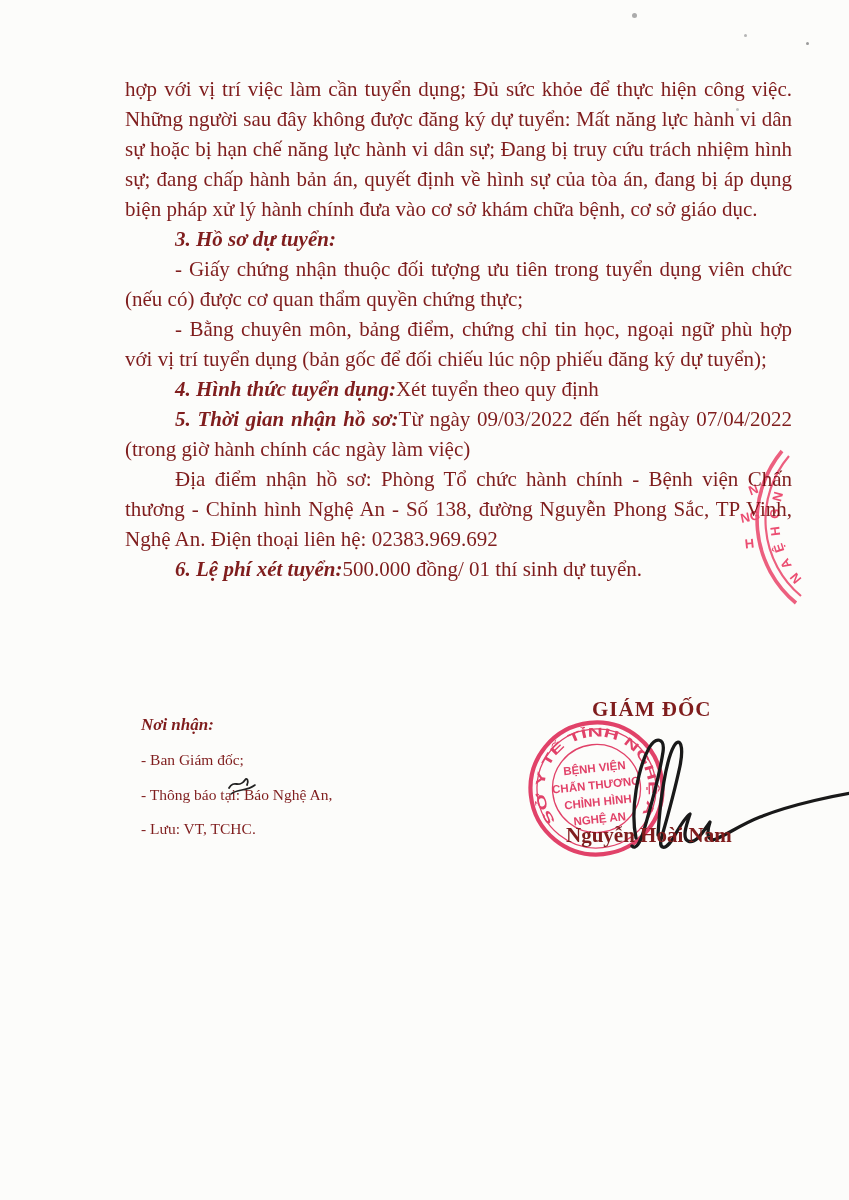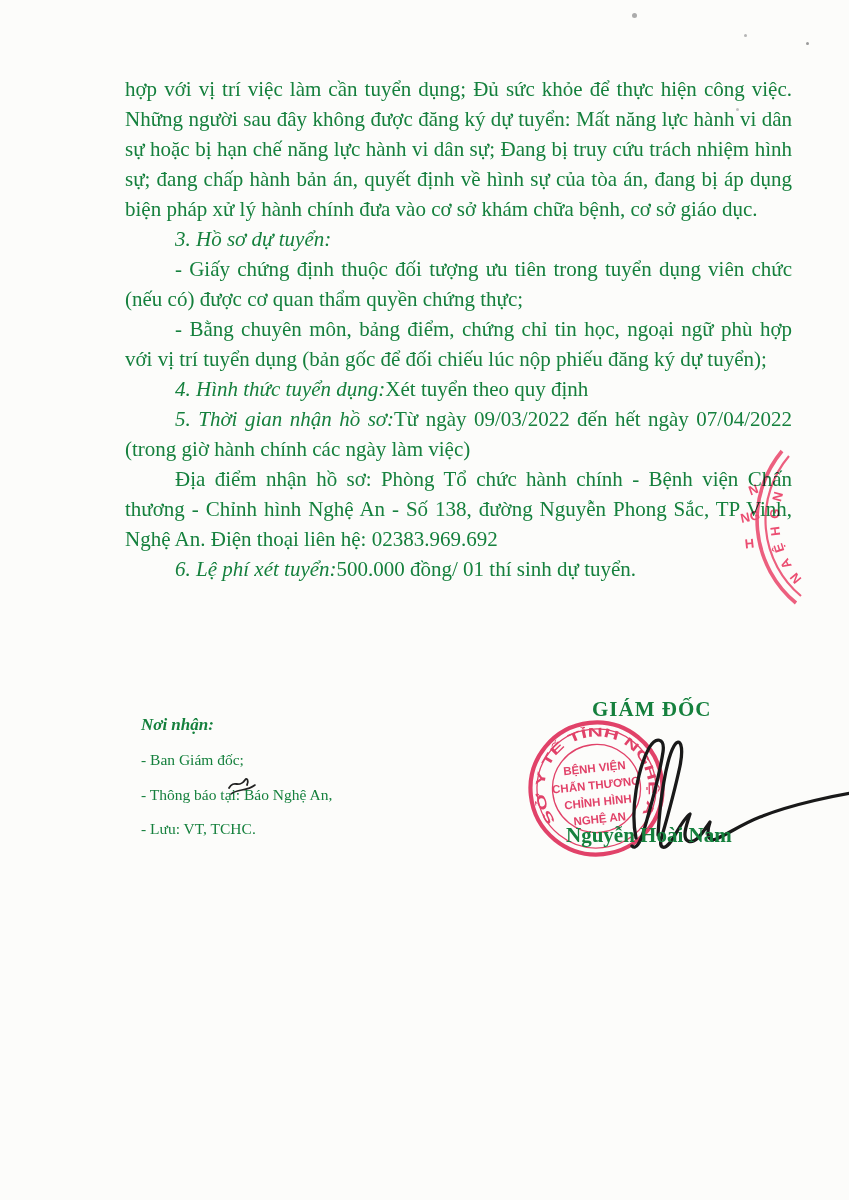--- a/index.html
+++ b/index.html
@@ -1,26 +1,26 @@
 <!DOCTYPE html>
 <html><head>
 <meta charset="utf-8">
 <style>
   html,body{margin:0;padding:0;background:#ffffff;}
   .page{
     position:relative;width:849px;height:1200px;background:#fcfcfa;
-    font-family:"Liberation Serif", serif;color:#15803d;overflow:hidden;
+    font-family:"Liberation Serif", serif;color:#7f1d1d;overflow:hidden;
   }
   .body-text{
     position:absolute;left:125px;top:74px;width:667px;
     font-size:21px;line-height:30px;text-align:justify;
   }
   .para{margin:0;}
   .indent{text-indent:50px;}
-  .bi{font-weight:normal;font-style:italic;}
+  .bi{font-weight:bold;font-style:italic;}
   .b{font-weight:bold;}
   .lbl{margin-right:0;}
   .notes{position:absolute;left:125px;top:700px;width:290px;font-size:15.5px;line-height:18.8px;}
   .notes-title{font-size:17px;font-weight:bold;font-style:italic;margin:0 0 2px 0;}
   .notes p{margin:16px;}
   .sign-block{position:absolute;left:508px;top:690px;width:369px;height:220px;}
   .sign-title{position:absolute;left:84px;top:7px;font-size:21px;font-weight:bold;letter-spacing:1px;}
   .sign-name{position:absolute;left:58px;top:133px;font-size:21px;font-weight:bold;}
   .stamp-svg{position:absolute;left:0;top:0;mix-blend-mode:multiply;}
   .edge-stamp{position:absolute;left:730px;top:440px;mix-blend-mode:multiply;}
@@ -32,21 +32,21 @@
 </head>
 <body>
 
 <div class="page">
 
   <div class="specks"></div>
 
   <div class="body-text">
     <p class="para">hợp với vị trí việc làm cần tuyển dụng; Đủ sức khỏe để thực hiện công việc. Những người sau đây không được đăng ký dự tuyển: Mất năng lực hành vi dân sự hoặc bị hạn chế năng lực hành vi dân sự; Đang bị truy cứu trách nhiệm hình sự; đang chấp hành bản án, quyết định về hình sự của tòa án, đang bị áp dụng biện pháp xử lý hành chính đưa vào cơ sở khám chữa bệnh, cơ sở giáo dục.</p>
     <p class="para indent"><span class="bi">3. Hồ sơ dự tuyển:</span></p>
-    <p class="para indent">- Giấy chứng định thuộc đối tượng ưu tiên trong tuyển dụng viên chức (nếu có) được cơ quan thẩm quyền chứng thực;</p>
+    <p class="para indent">- Giấy chứng nhận thuộc đối tượng ưu tiên trong tuyển dụng viên chức (nếu có) được cơ quan thẩm quyền chứng thực;</p>
     <p class="para indent">- Bằng chuyên môn, bảng điểm, chứng chỉ tin học, ngoại ngữ phù hợp với vị trí tuyển dụng (bản gốc để đối chiếu lúc nộp phiếu đăng ký dự tuyển);</p>
     <p class="para indent"><span class="bi lbl">4. Hình thức tuyển dụng:</span><span>Xét tuyển theo quy định</span></p>
     <p class="para indent"><span class="bi lbl">5. Thời gian nhận hồ sơ:</span><span>Từ ngày 09/03/2022 đến hết ngày 07/04/2022 (trong giờ hành chính các ngày làm việc)</span></p>
     <p class="para indent">Địa điểm nhận hồ sơ: Phòng Tổ chức hành chính - Bệnh viện Chấn thương - Chỉnh hình Nghệ An - Số 138, đường Nguyễn Phong Sắc, TP Vinh, Nghệ An. Điện thoại liên hệ: 02383.969.692</p>
     <p class="para indent"><span class="bi lbl">6. Lệ phí xét tuyển:</span><span>500.000 đồng/ 01 thí sinh dự tuyển.</span></p>
   </div>
 
   <div class="notes">
     <p class="notes-title">Nơi nhận:</p>
     <p>- Ban Giám đốc;</p>

